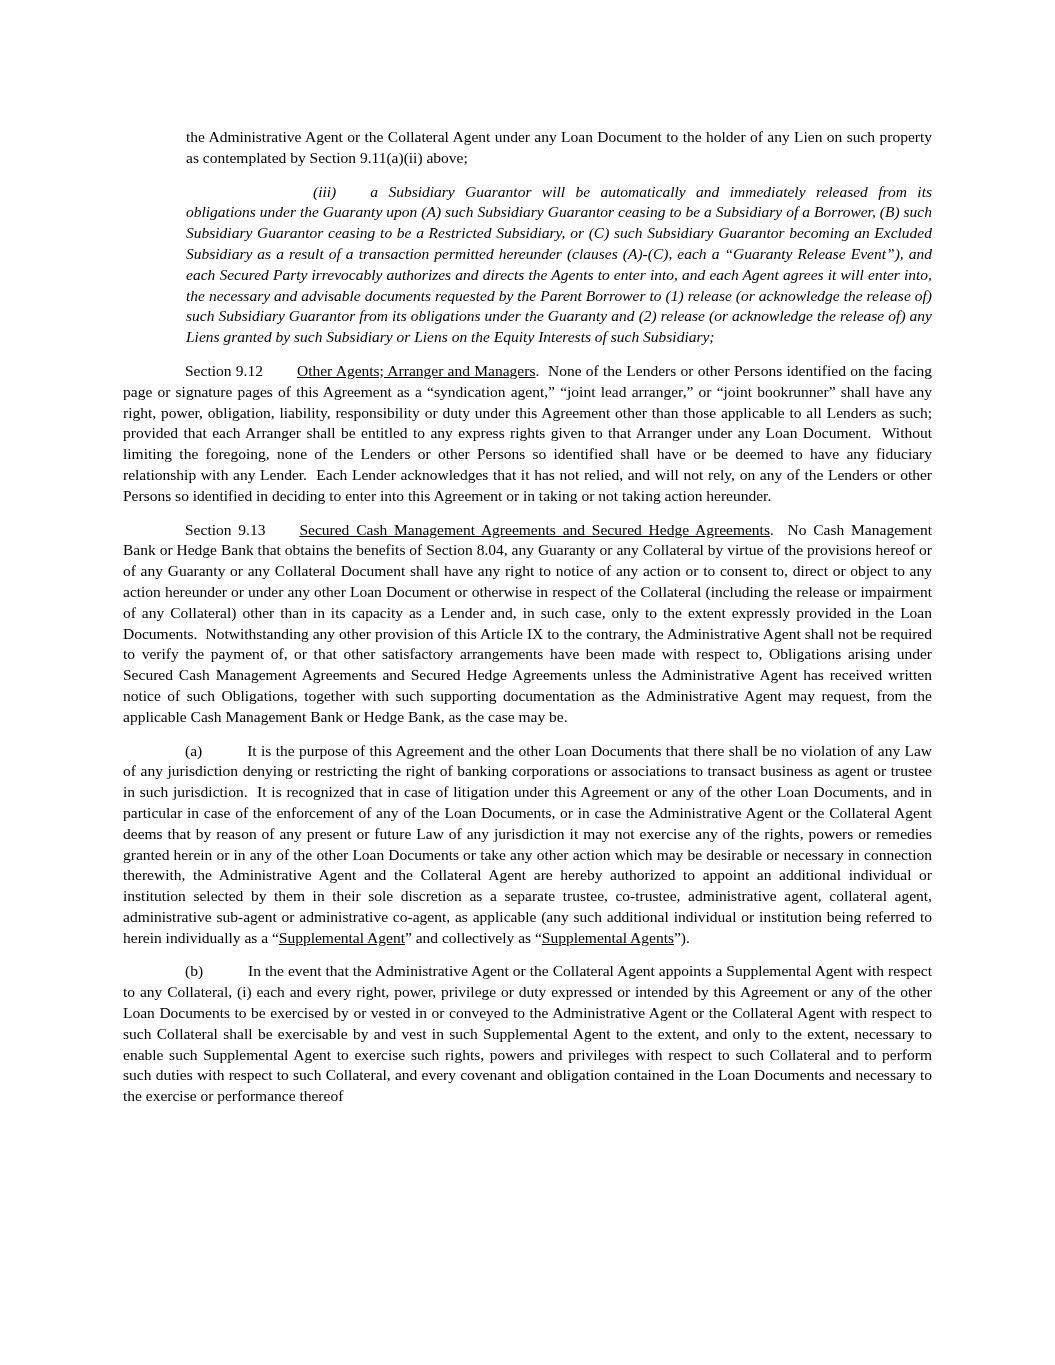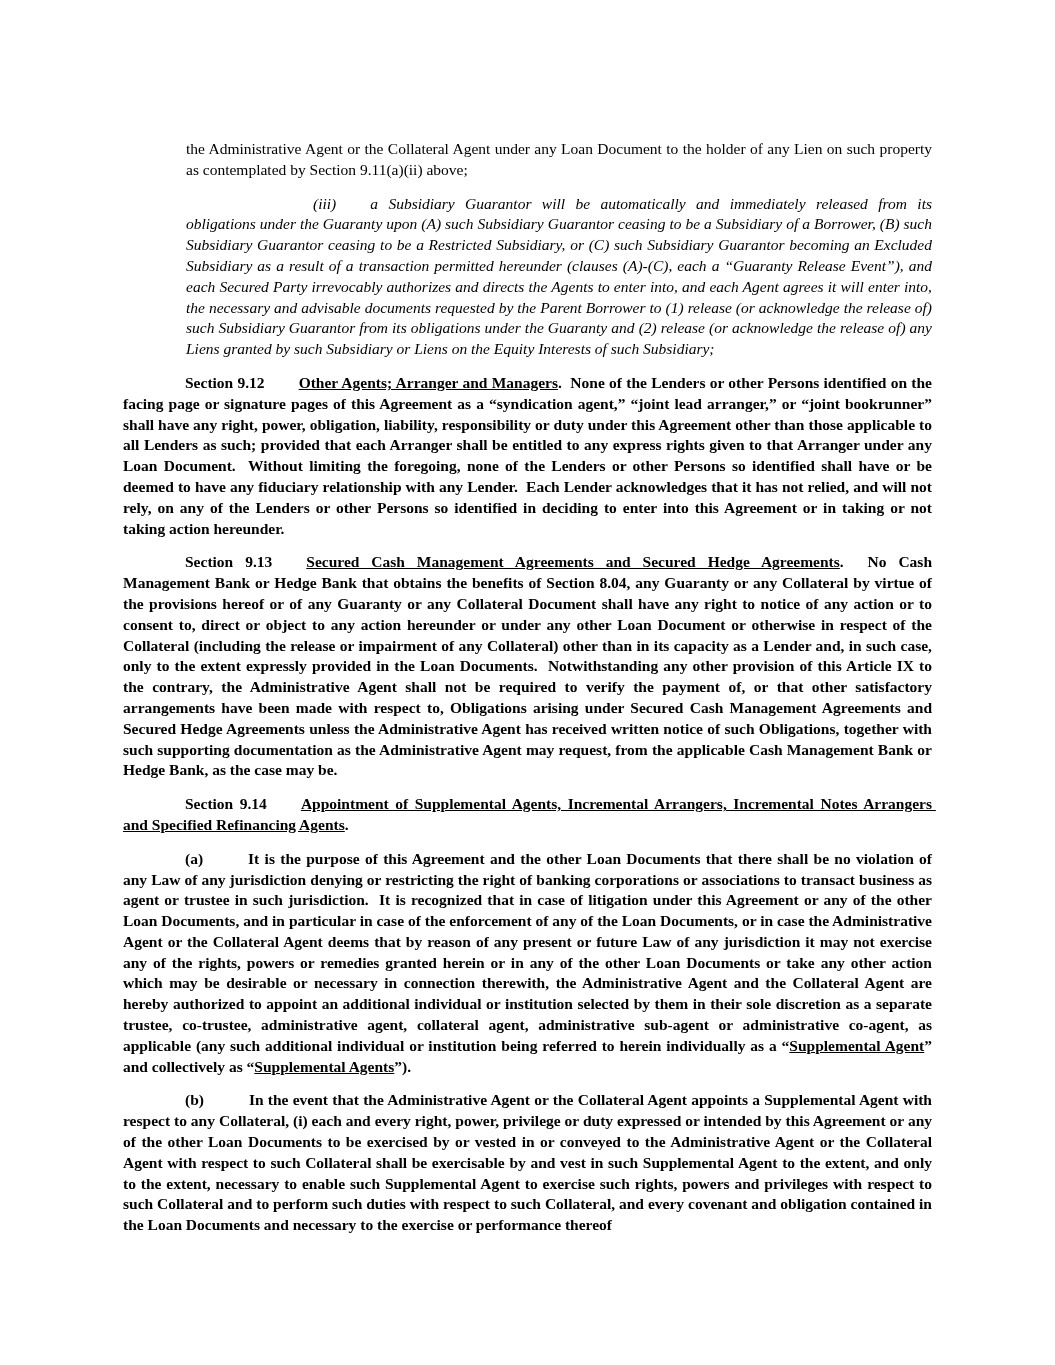--- a/index.html
+++ b/index.html
@@ -9,41 +9,40 @@
     box-sizing:border-box;
     padding:127px 123px 0 123px;
     background:#ffffff;
     color:#000000;
     font-family:"Liberation Serif","DejaVu Serif",serif;
     font-size:15.5px;
     line-height:20.8px;
     text-align:justify;
     overflow:hidden;
   }
-  .p{margin:12px 0 13px 0;}
+  .p{margin:0 0 13px 0;}
   .p span{white-space:pre-wrap;}
   .u{text-decoration:underline;}
   .indent{margin-left:63px;}
-  .ti{text-indent:62px;font-weight:bold;}
+  .ti{text-indent:62px;}
   .ti-deep{text-indent:127px;font-style:italic;}
   .tab{display:inline-block;width:34px;}
   .tab-wide{display:inline-block;width:45px;}
 </style>
 </head>
 <body>
 
 <div class="page">
 
   <p class="p indent"><span>the Administrative Agent or the Collateral Agent under any Loan Document to the holder of any Lien on such property as contemplated by Section 9.11(a)(ii) above;</span></p>
 
   <p class="p indent ti-deep"><span>(iii)</span><span class="tab"></span><span>a Subsidiary Guarantor will be automatically and immediately released from its obligations under the Guaranty upon (A) such Subsidiary Guarantor ceasing to be a Subsidiary of a Borrower, (B) such Subsidiary Guarantor ceasing to be a Restricted Subsidiary, or (C) such Subsidiary Guarantor becoming an Excluded Subsidiary as a result of a transaction permitted hereunder (clauses (A)-(C), each a “Guaranty Release Event”), and each Secured Party irrevocably authorizes and directs the Agents to enter into, and each Agent agrees it will enter into, the necessary and advisable documents requested by the Parent Borrower to (1) release (or acknowledge the release of) such Subsidiary Guarantor from its obligations under the Guaranty and (2) release (or acknowledge the release of) any Liens granted by such Subsidiary or Liens on the Equity Interests of such Subsidiary;</span></p>
 
   <p class="p ti"><span>Section 9.12</span><span class="tab"></span><span class="u">Other Agents; Arranger and Managers</span><span>.  None of the Lenders or other Persons identified on the facing page or signature pages of this Agreement as a “syndication agent,” “joint lead arranger,” or “joint bookrunner” shall have any right, power, obligation, liability, responsibility or duty under this Agreement other than those applicable to all Lenders as such; provided that each Arranger shall be entitled to any express rights given to that Arranger under any Loan Document.  Without limiting the foregoing, none of the Lenders or other Persons so identified shall have or be deemed to have any fiduciary relationship with any Lender.  Each Lender acknowledges that it has not relied, and will not rely, on any of the Lenders or other Persons so identified in deciding to enter into this Agreement or in taking or not taking action hereunder.</span></p>
 
   <p class="p ti"><span>Section 9.13</span><span class="tab"></span><span class="u">Secured Cash Management Agreements and Secured Hedge Agreements</span><span>.  No Cash Management Bank or Hedge Bank that obtains the benefits of Section 8.04, any Guaranty or any Collateral by virtue of the provisions hereof or of any Guaranty or any Collateral Document shall have any right to notice of any action or to consent to, direct or object to any action hereunder or under any other Loan Document or otherwise in respect of the Collateral (including the release or impairment of any Collateral) other than in its capacity as a Lender and, in such case, only to the extent expressly provided in the Loan Documents.  Notwithstanding any other provision of this Article IX to the contrary, the Administrative Agent shall not be required to verify the payment of, or that other satisfactory arrangements have been made with respect to, Obligations arising under Secured Cash Management Agreements and Secured Hedge Agreements unless the Administrative Agent has received written notice of such Obligations, together with such supporting documentation as the Administrative Agent may request, from the applicable Cash Management Bank or Hedge Bank, as the case may be.</span></p>
 
-  <p class="p ti"><span>Section 9.14</span><span class="tab"></span><span class="u">Appointment of Supplemental Agents, Incremental Arrangers, Incremental Notes Arrangers and Specified Refinancing Agents</span><span>.</span></p>
 
   <p class="p ti"><span>(a)</span><span class="tab-wide"></span><span>It is the purpose of this Agreement and the other Loan Documents that there shall be no violation of any Law of any jurisdiction denying or restricting the right of banking corporations or associations to transact business as agent or trustee in such jurisdiction.  It is recognized that in case of litigation under this Agreement or any of the other Loan Documents, and in particular in case of the enforcement of any of the Loan Documents, or in case the Administrative Agent or the Collateral Agent deems that by reason of any present or future Law of any jurisdiction it may not exercise any of the rights, powers or remedies granted herein or in any of the other Loan Documents or take any other action which may be desirable or necessary in connection therewith, the Administrative Agent and the Collateral Agent are hereby authorized to appoint an additional individual or institution selected by them in their sole discretion as a separate trustee, co-trustee, administrative agent, collateral agent, administrative sub-agent or administrative co-agent, as applicable (any such additional individual or institution being referred to herein individually as a “</span><span class="u">Supplemental Agent</span><span>” and collectively as “</span><span class="u">Supplemental Agents</span><span>”).</span></p>
 
   <p class="p ti"><span>(b)</span><span class="tab-wide"></span><span>In the event that the Administrative Agent or the Collateral Agent appoints a Supplemental Agent with respect to any Collateral, (i) each and every right, power, privilege or duty expressed or intended by this Agreement or any of the other Loan Documents to be exercised by or vested in or conveyed to the Administrative Agent or the Collateral Agent with respect to such Collateral shall be exercisable by and vest in such Supplemental Agent to the extent, and only to the extent, necessary to enable such Supplemental Agent to exercise such rights, powers and privileges with respect to such Collateral and to perform such duties with respect to such Collateral, and every covenant and obligation contained in the Loan Documents and necessary to the exercise or performance thereof</span></p>
 
 </div>
 
 </body></html>

